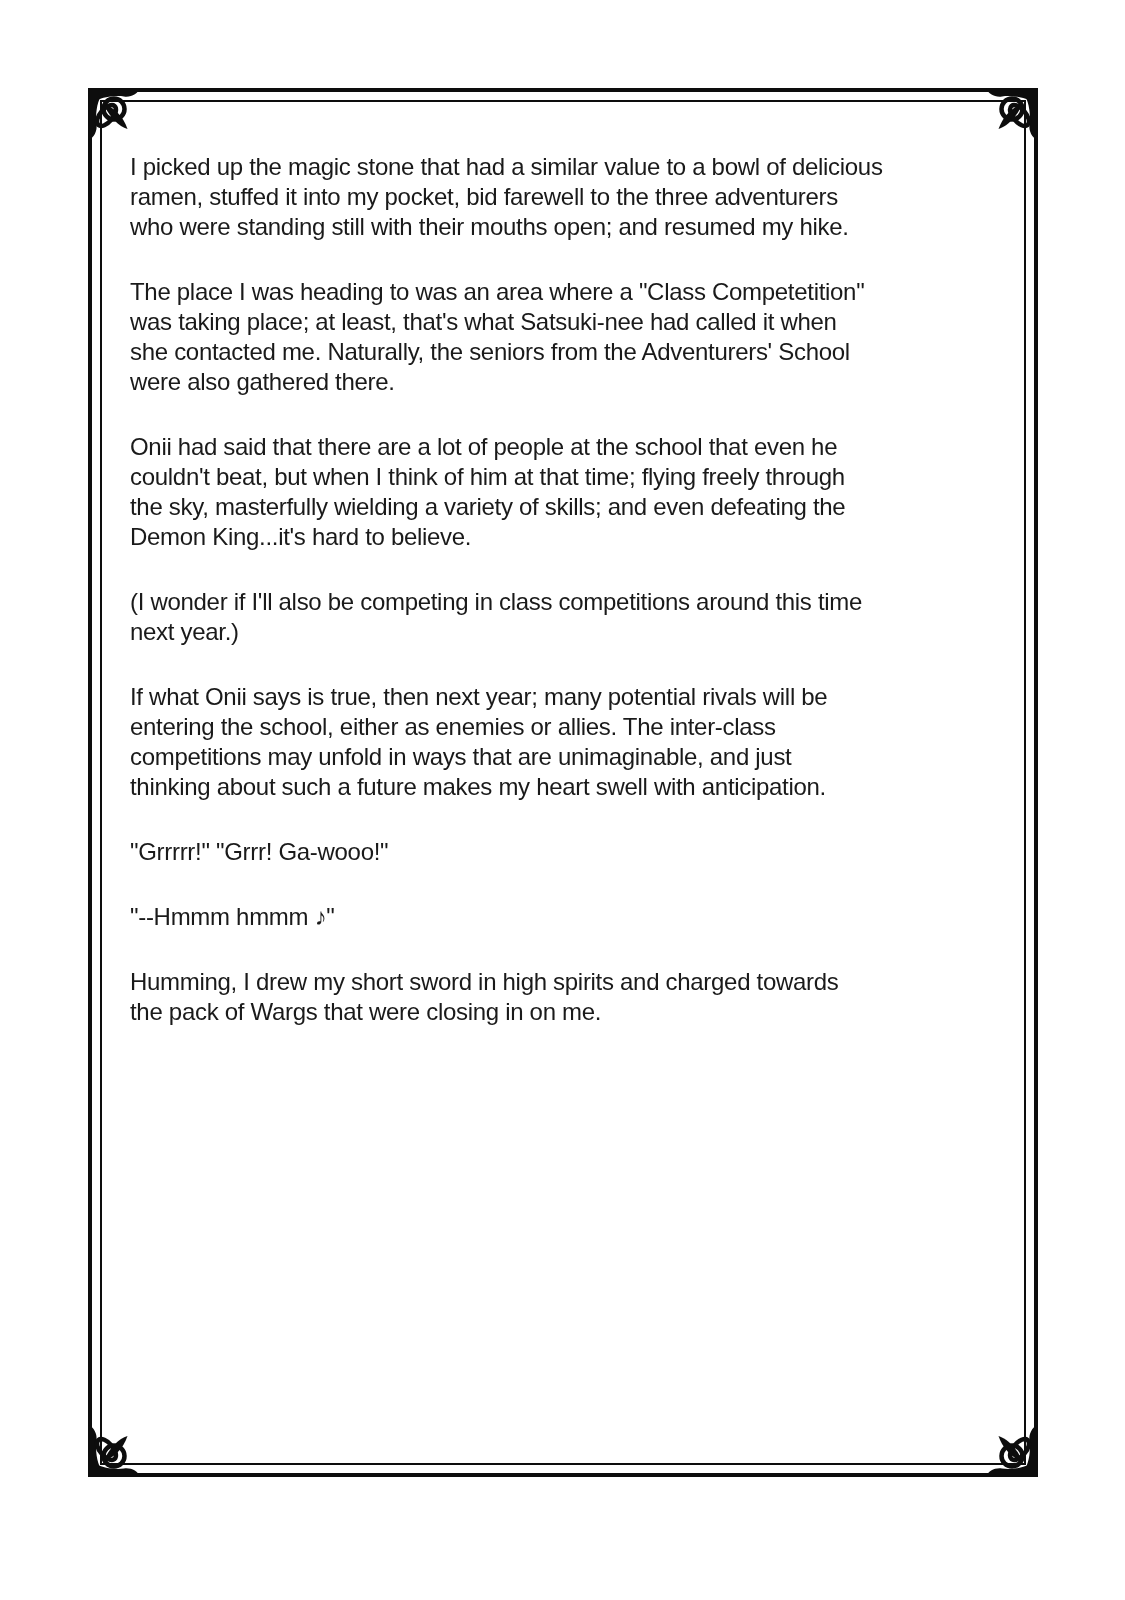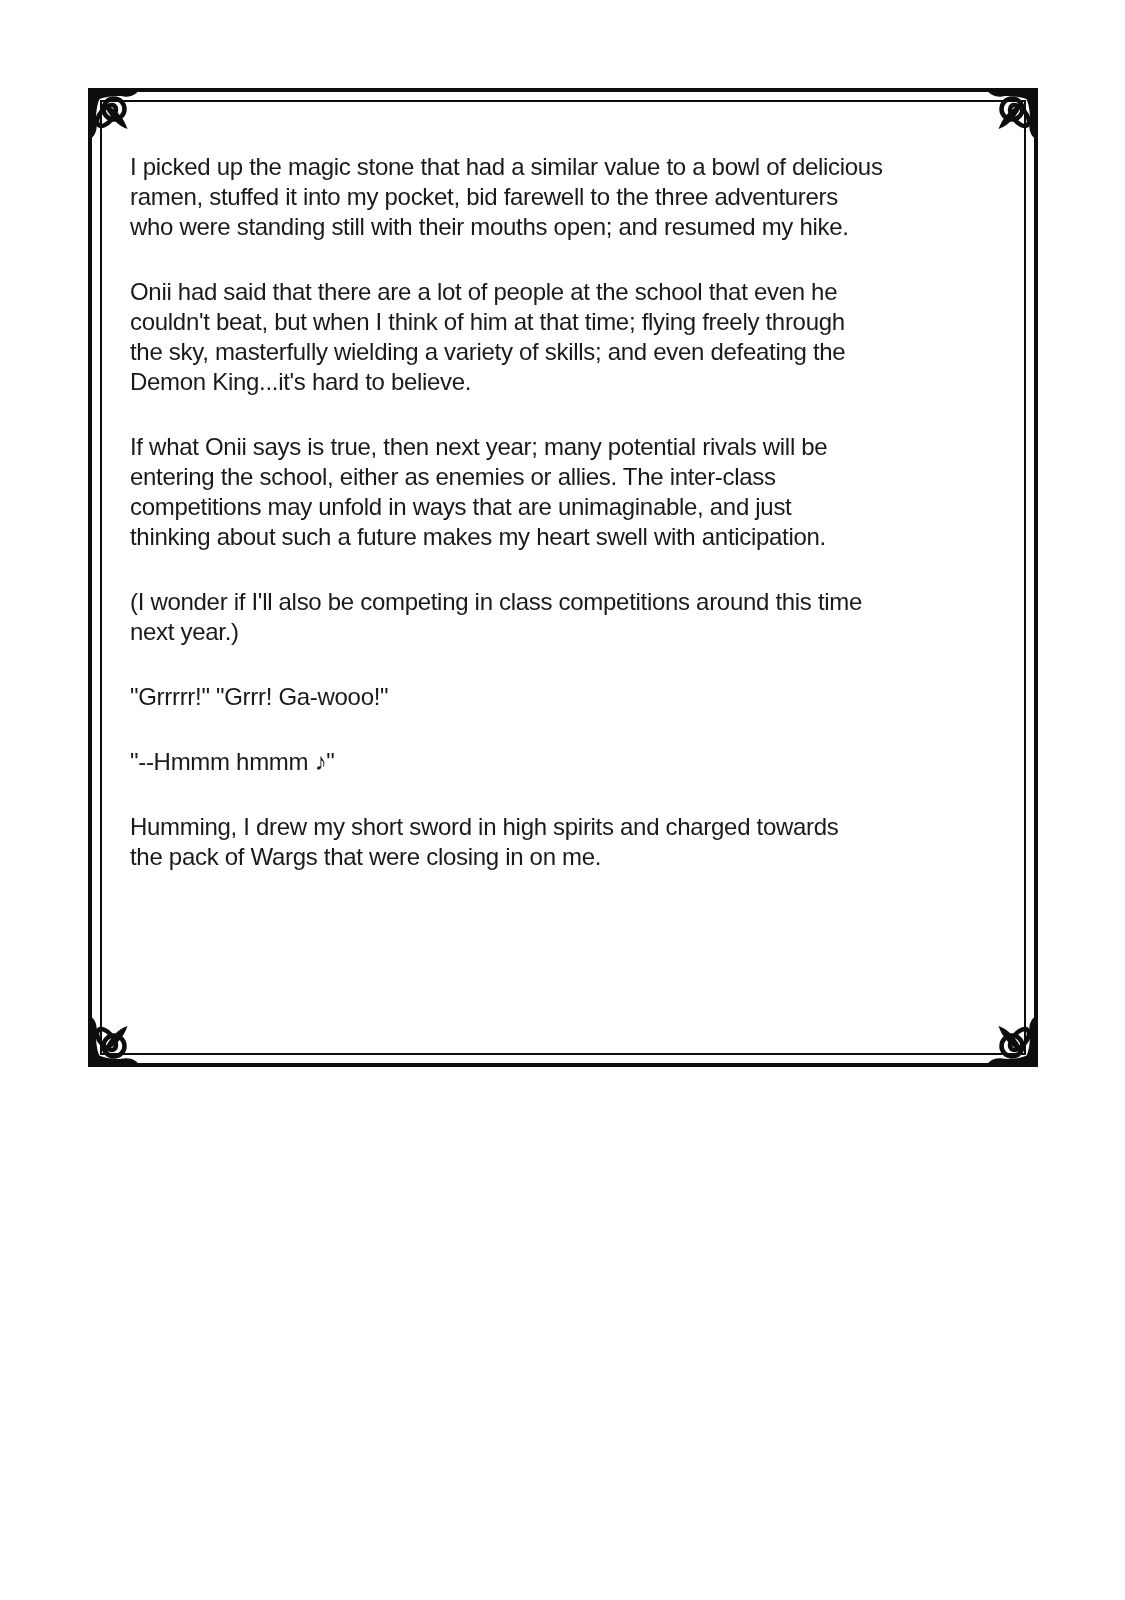--- a/index.html
+++ b/index.html
@@ -13,21 +13,21 @@
     height: 1600px;
     background: #ffffff;
     overflow: hidden;
     font-family: "Liberation Sans", "DejaVu Sans", sans-serif;
   }
   .frame {
     position: absolute;
     left: 88px;
     top: 88px;
     width: 950px;
-    height: 979px;
+    height: 1389px;
     box-sizing: border-box;
     border: 4px solid #0d0d0d;
   }
   .inner-line {
     position: absolute;
     inset: 8px;
     border: 2px solid #0d0d0d;
     pointer-events: none;
   }
   .corner {
@@ -89,29 +89,33 @@
         <use href="#flourish"></use>
       </svg>
     <svg class="corner br" viewBox="0 0 58 58">
         <use href="#flourish"></use>
       </svg>
 
     <div class="text-block">
       <p>I picked up the magic stone that had a similar value to a bowl of delicious
 ramen, stuffed it into my pocket, bid farewell to the three adventurers
 who were standing still with their mouths open; and resumed my hike.</p>
+      <p>The place I was heading to was an area where a "Class Competetition"
+was taking place; at least, that's what Satsuki-nee had called it when
+she contacted me. Naturally, the seniors from the Adventurers' School
+were also gathered there.</p>
       <p>Onii had said that there are a lot of people at the school that even he
 couldn't beat, but when I think of him at that time; flying freely through
 the sky, masterfully wielding a variety of skills; and even defeating the
 Demon King...it's hard to believe.</p>
+      <p>(I wonder if I'll also be competing in class competitions around this time
+next year.)</p>
       <p>If what Onii says is true, then next year; many potential rivals will be
 entering the school, either as enemies or allies. The inter-class
 competitions may unfold in ways that are unimaginable, and just
 thinking about such a future makes my heart swell with anticipation.</p>
-      <p>(I wonder if I'll also be competing in class competitions around this time
-next year.)</p>
       <p>"Grrrrr!" "Grrr! Ga-wooo!"</p>
       <p>"--Hmmm hmmm ♪"</p>
       <p>Humming, I drew my short sword in high spirits and charged towards
 the pack of Wargs that were closing in on me.</p>
     </div>
   </div>
 </div>
 
 </body></html>

